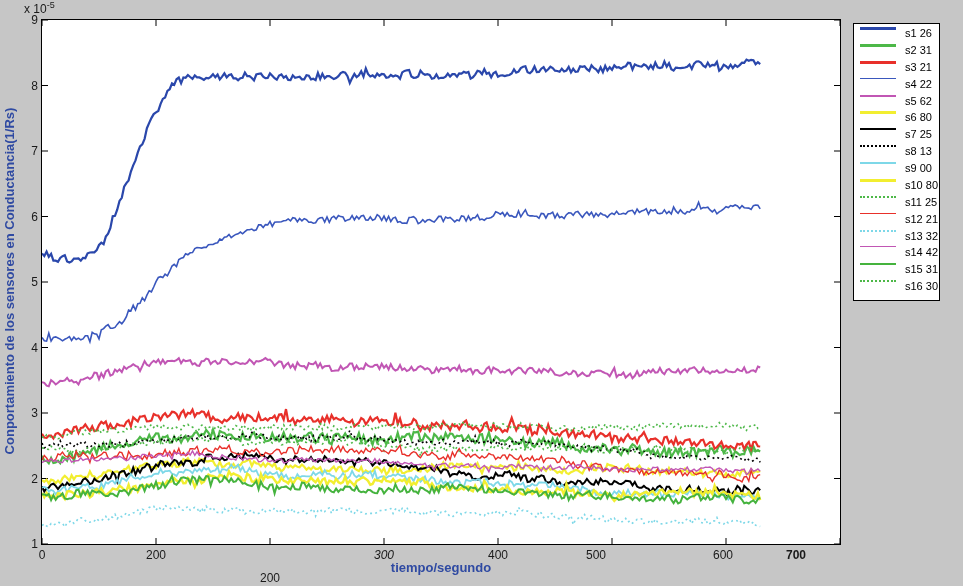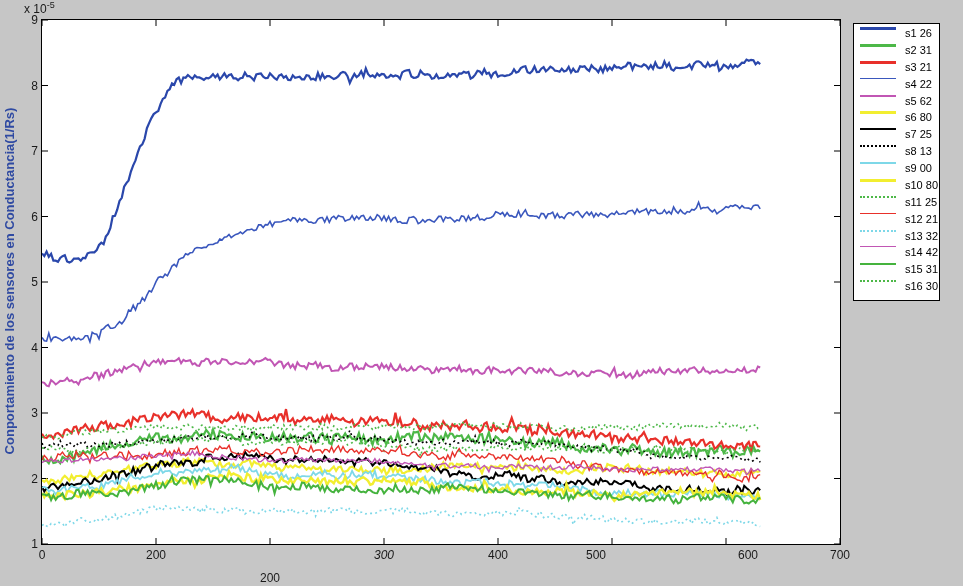--- a/index.html
+++ b/index.html
@@ -119,24 +119,25 @@
       <div class="ytick" style="top: 78.5px;">8</div>
       <div class="ytick" style="top: 13px;">9</div>
     </div>
   <div id="xticks">
       <div class="xtick" style="left: 17px;">0</div>
       <div class="xtick" style="left: 131px;">200</div>
       <div class="xtick" style="left: 245px; margin-top: 23px;">200</div>
       <div class="xtick" style="left: 359px; font-style: italic;">300</div>
       <div class="xtick" style="left: 473px;">400</div>
       <div class="xtick" style="left: 571px;">500</div>
-      <div class="xtick" style="left: 723px;">600</div>
-      <div class="xtick" style="left: 815px;">700</div>
+      <div class="xtick" style="left: 698px;">600</div>
+      <div class="xtick" style="left: 771px; font-weight: bold;">700</div>
     </div>
 
+  <div class="xlabel">tiempo/segundo</div>
   <div class="ylabel">Conportamiento de los sensores en Conductancia(1/Rs)</div>
 
   <div class="legend" id="legend">
       <div class="lrow">
         <div class="lsample" style="border-top: 3px solid rgb(42, 71, 171);"></div>
         <span class="llabel">s1 26</span>
       </div>
       <div class="lrow">
         <div class="lsample" style="border-top: 3px solid rgb(77, 184, 72);"></div>
         <span class="llabel">s2 31</span>

